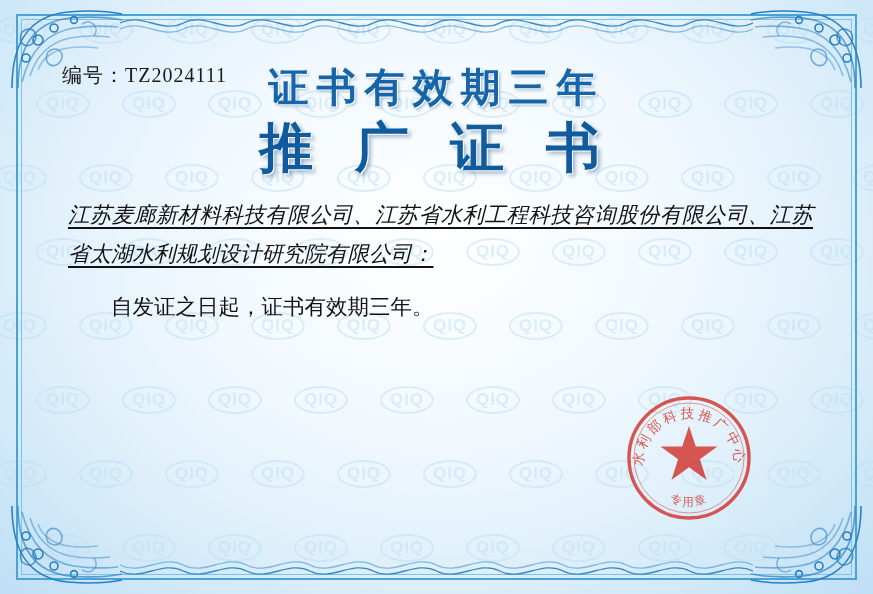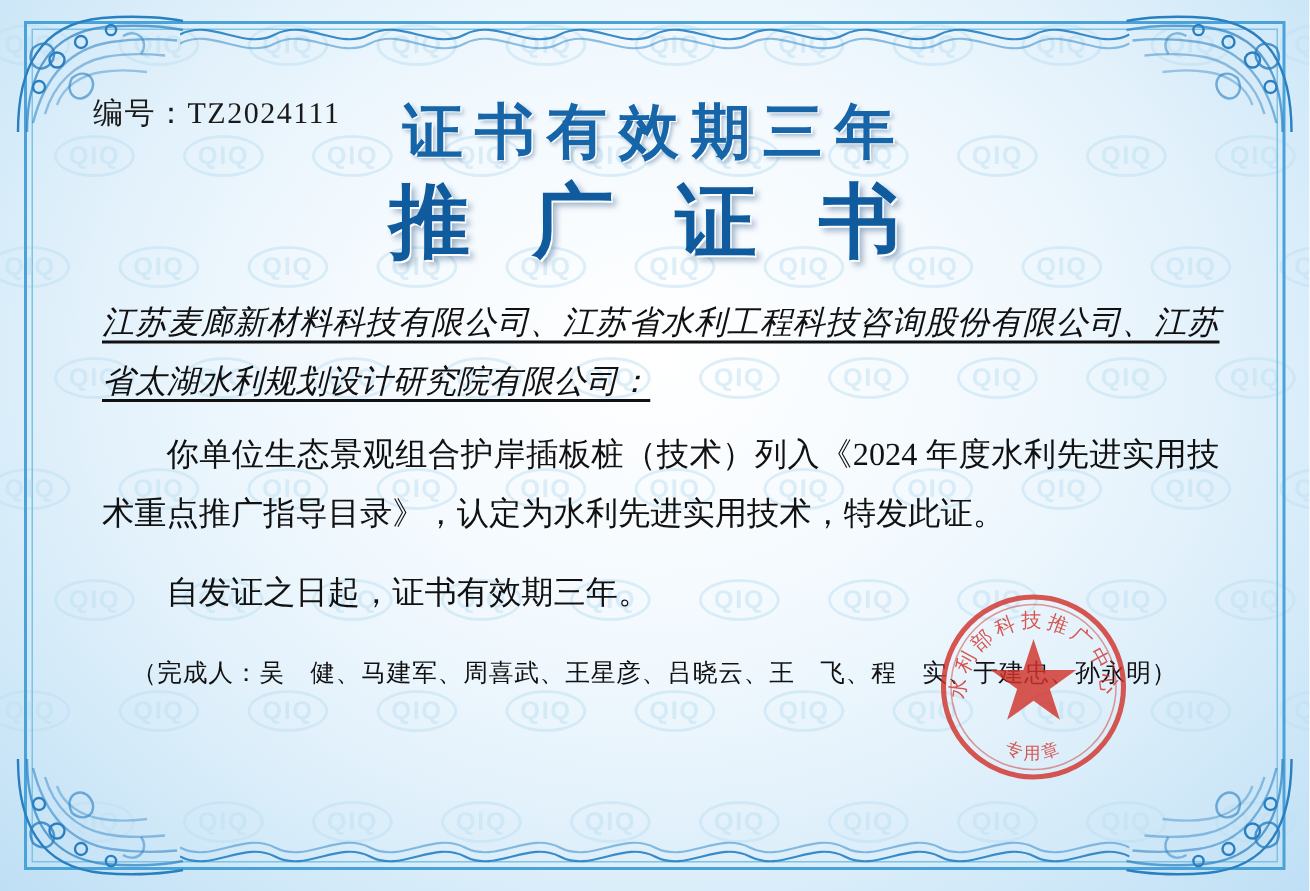--- a/index.html
+++ b/index.html
@@ -364,23 +364,21 @@
 
   <div id="serial">
     <span>编号：</span><span class="num">TZ2024111</span>
   </div>
 
   <div id="title1">证书有效期三年</div>
   <div id="title2">推 广 证 书</div>
 
   <div id="body">
     <div class="p-addressee"><span class="u">江苏麦廊新材料科技有限公司、江苏省水利工程科技咨询股份有限公司、江苏省太湖水利规划设计研究院有限公司：</span></div>
-    <div class="p-indent">你单位生态景观组合护岸插板桩（技术）列入《2024 年度水利先进实用技术重点推广指导目录》，认定为水利先进实用技术，特发此证。</div>
     <div class="p-indent2">自发证之日起，证书有效期三年。</div>
-    <div class="p-members">（完成人：吴　健、马建军、周喜武、王星彦、吕晓云、王　飞、程　实、于建忠、孙永明）</div>
   </div>
 
   <div id="seal">
     <svg viewBox="0 0 132 132">
       <g stroke="#d2332c" fill="none">
         <circle cx="66" cy="66" r="60" stroke-width="3.4"></circle>
         <circle cx="66" cy="66" r="55" stroke-width="1" opacity=".6"></circle>
       </g>
       <path d="M66 34 L72.8 54.6 L94.5 54.6 L76.9 67.3 L83.6 87.9 L66 75.2 L48.4 87.9 L55.1 67.3 L37.5 54.6 L59.2 54.6 Z" fill="#d2332c"></path>
       <defs>

